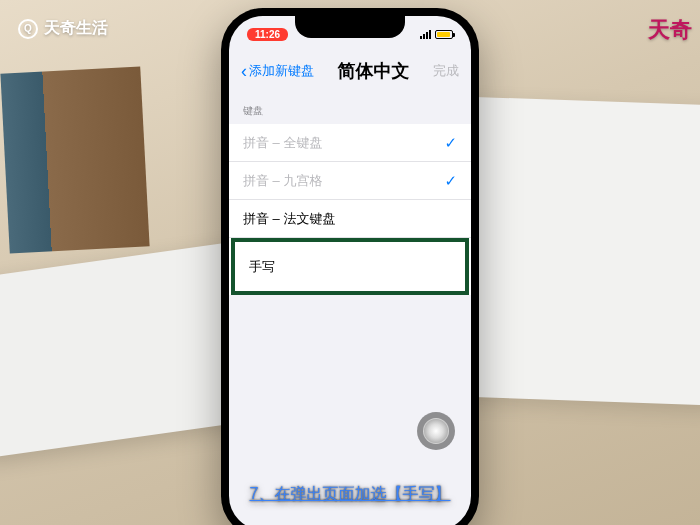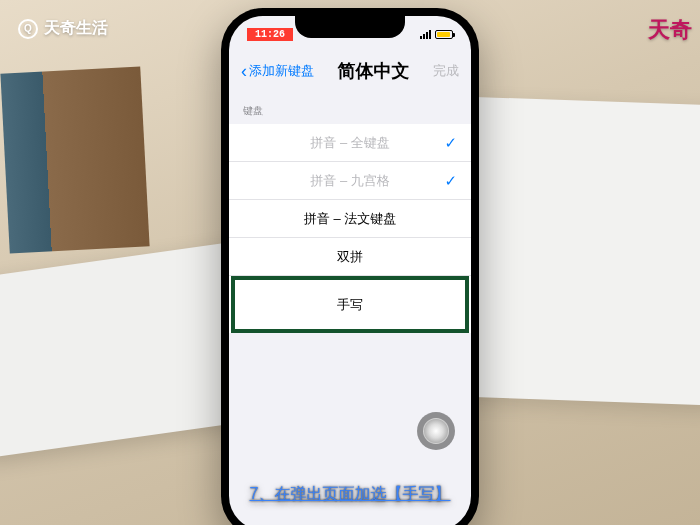--- a/index.html
+++ b/index.html
@@ -57,23 +57,22 @@
     .notch {
       position: absolute; top: 0; left: 50%; transform: translateX(-50%);
       width: 110px; height: 22px; background: #000;
       border-radius: 0 0 16px 16px; z-index: 10;
     }
     .status-bar {
       height: 36px; display: flex; justify-content: space-between;
       align-items: center; padding: 0 18px; font-size: 11px; font-weight: 600;
     }
     .status-time {
-      background: #ff3b30; color: #fff; padding: 1px 8px; border-radius: 0;
+      background: #ff3b30; color: #fff; padding: 1px 8px; border-radius: 6px;
       font-size: 10px;
-      font-family: Liberation Mono, monospace;
     }
     .status-right { display: flex; gap: 4px; align-items: center; font-size: 10px; }
     .battery {
       width: 18px; height: 9px; border: 1px solid #000; border-radius: 2px;
       position: relative; display: inline-block;
     }
     .battery::after {
       content: ''; position: absolute; right: -3px; top: 2px;
       width: 2px; height: 4px; background: #000; border-radius: 0 1px 1px 0;
     }
@@ -88,21 +87,21 @@
     .nav-back { color: #007aff; font-size: 13px; display: flex; align-items: center; gap: 2px; }
     .nav-title { font-size: 18px; font-weight: 600; color: #000; }
     .nav-done { color: #b8b8bc; font-size: 13px; }
     .section-header {
       padding: 14px 14px 6px; font-size: 10px; color: #8a8a8e;
     }
     .list { background: #fff; }
     .row {
       height: 38px; display: flex; align-items: center;
       padding: 0 14px; border-bottom: 0.5px solid #e2e2e6;
-      font-size: 13px; position: relative; justify-content: center;
+      font-size: 13px; position: relative;
     }
     .row.selected { color: #b8b8bc; }
     .row .check {
       position: absolute; right: 14px; color: #007aff; font-size: 15px;
     }
     .row.highlighted {
       border: 4px solid #14532d; margin: 0 2px; height: 57px;
     }
     .assistive-touch {
       position: absolute; right: 16px; bottom: 80px;
@@ -178,23 +177,20 @@
         <span>拼音 – 全键盘</span>
         <span class="check">✓</span>
       </div>
       <div class="row selected">
         <span>拼音 – 九宫格</span>
         <span class="check">✓</span>
       </div>
       <div class="row">
         <span>拼音 – 法文键盘</span>
       </div>
-      <div class="row">
-        <span>双拼</span>
-      </div>
       <div class="row highlighted">
         <span>手写</span>
       </div>
     </div>
 
     <div class="assistive-touch">
       <div class="assistive-inner"></div>
     </div>
   </div>
 </div>

